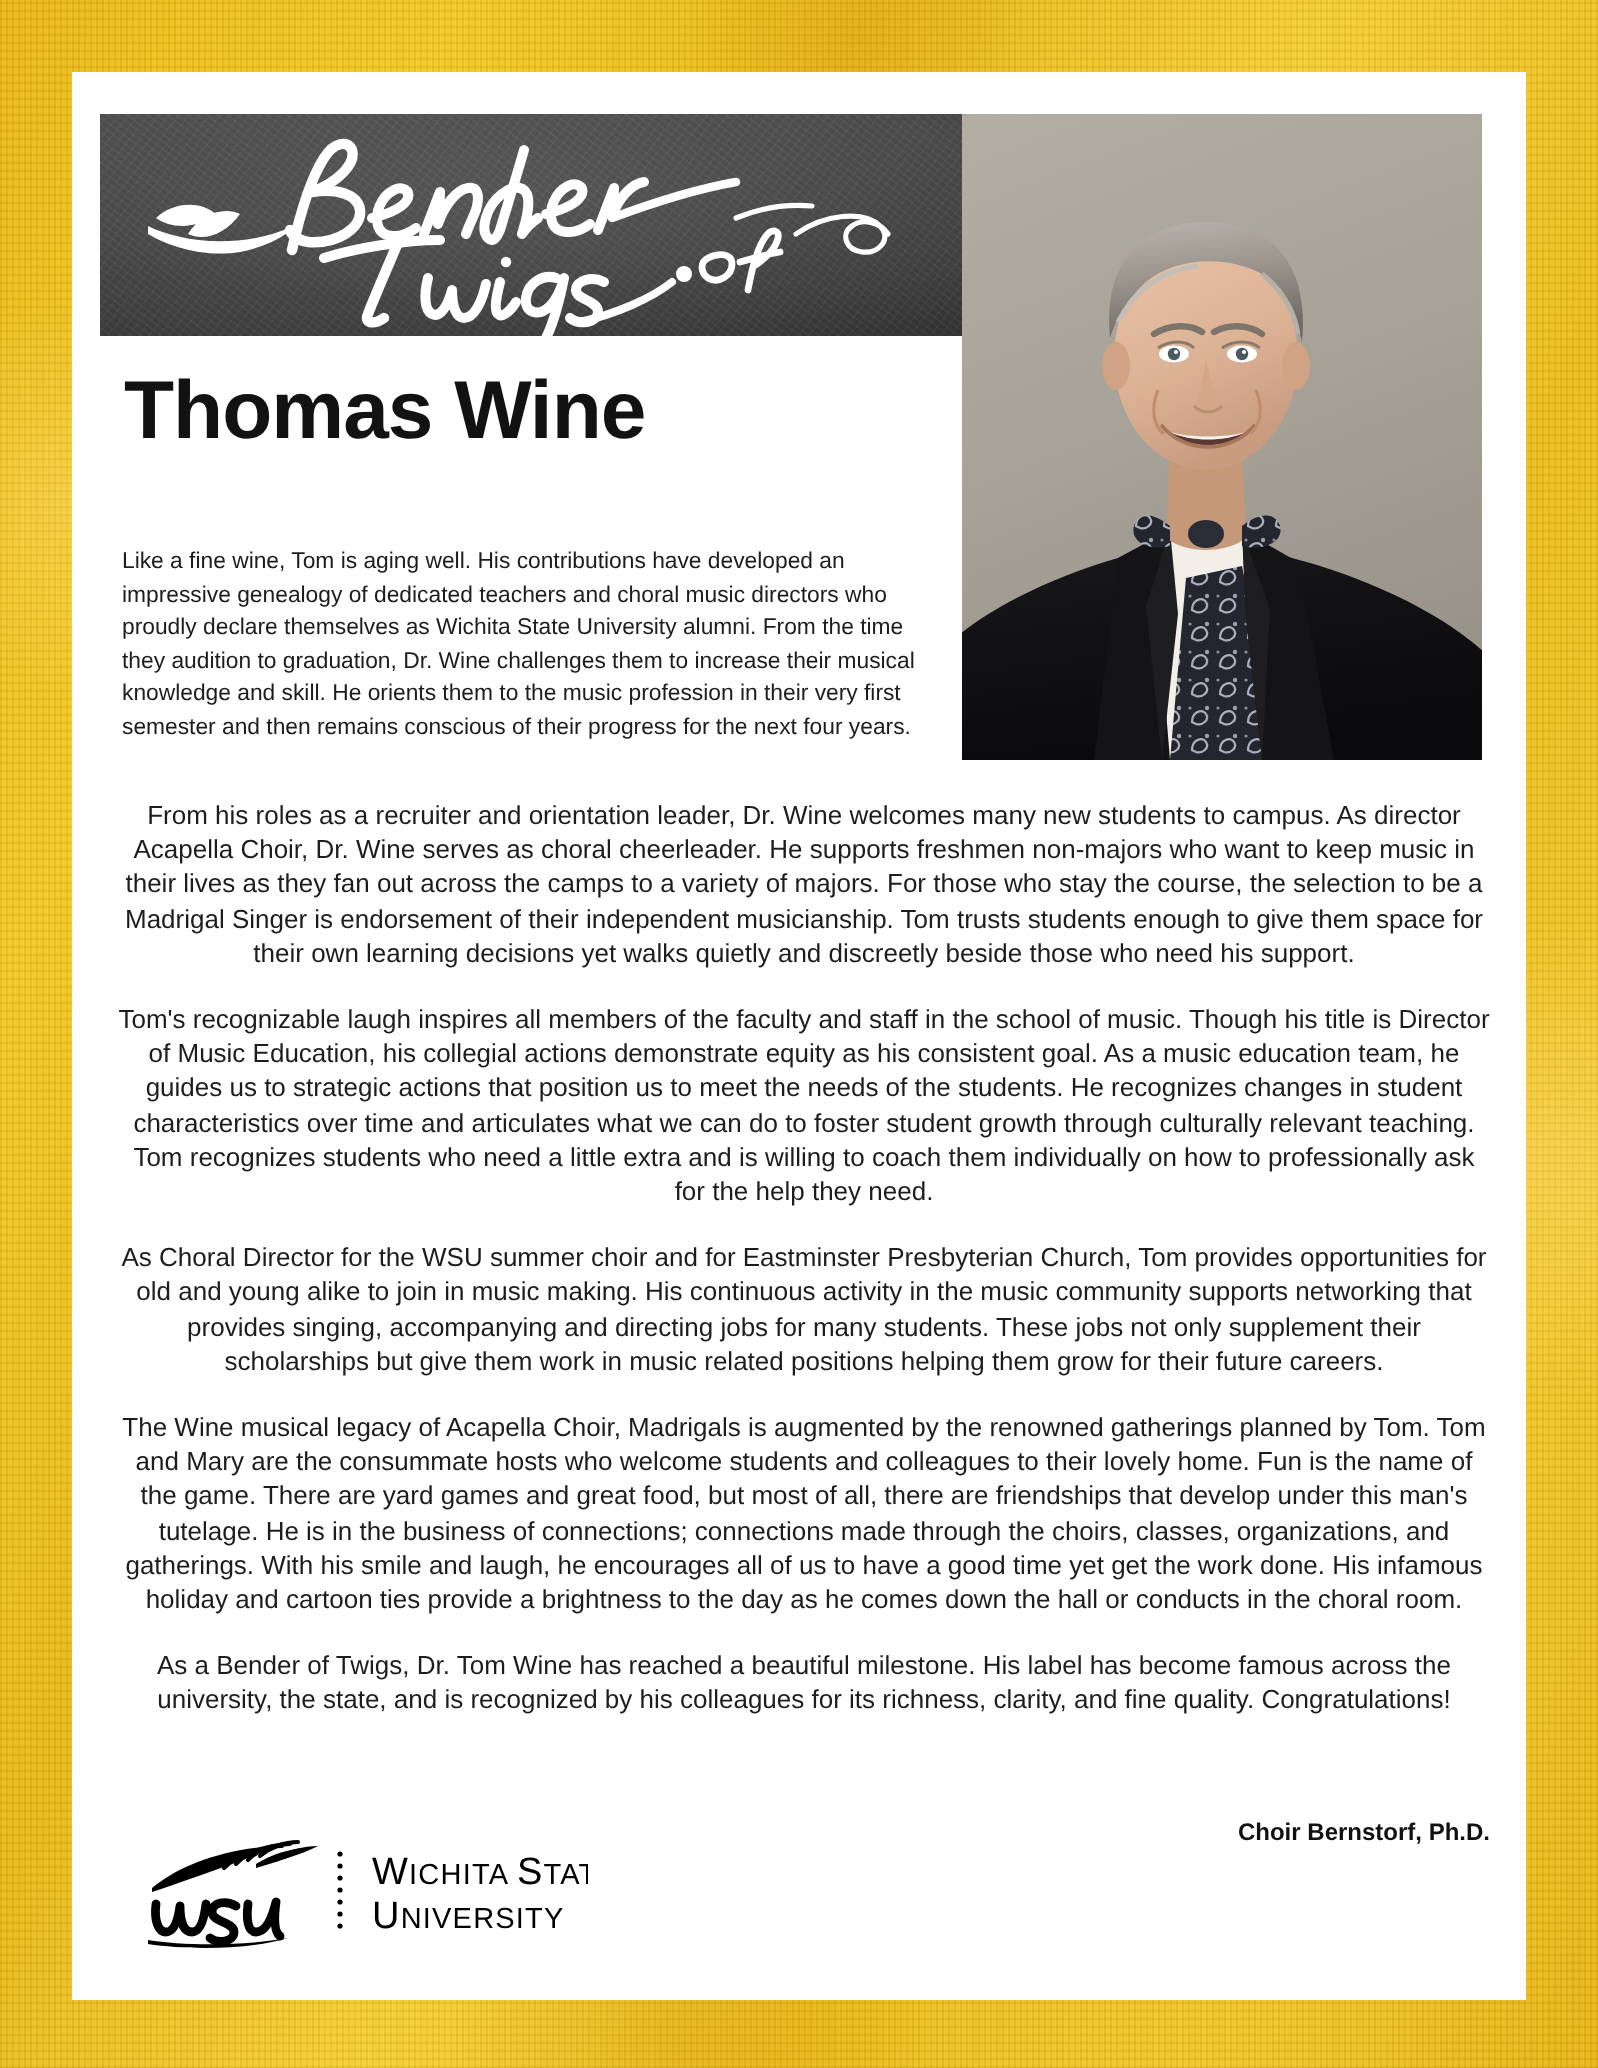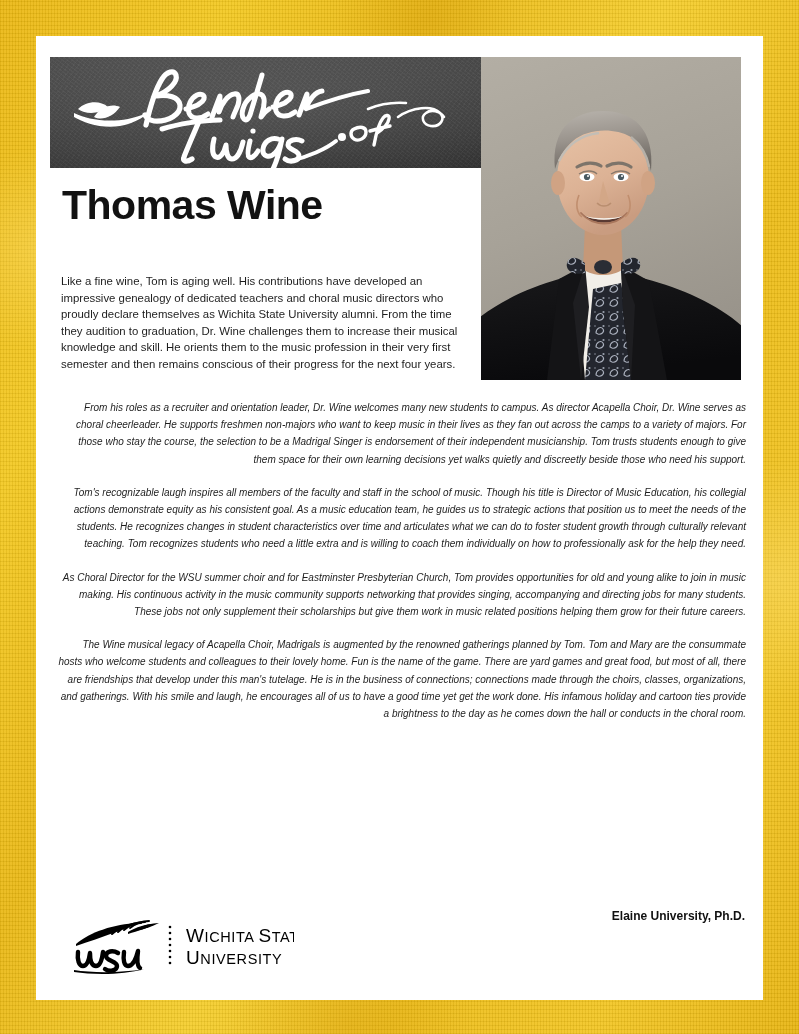--- a/index.html
+++ b/index.html
@@ -119,26 +119,25 @@
   }
 
   
   .body-block {
     position: absolute;
     left: 22px;
     top: 363px;
     width: 688px;
   }
   .body-para {
-    font-size: 10px;
+    font-size: 13px;
     line-height: 17.2px;
     color: #1d1d1d;
     margin: 0 0 16px 0;
-    text-align: right;
-    font-style: italic;
+    text-align: center;
   }
 
   
   .signature {
     position: absolute;
     right: 18px;
     top: 873px;
     font-size: 12px;
     font-weight: bold;
     color: #111111;
@@ -330,23 +329,24 @@
 
     <div class="name-heading">Thomas Wine</div>
 
     <div class="intro-para">Like a fine wine, Tom is aging well.  His contributions have developed an impressive genealogy of dedicated teachers and choral music directors who proudly declare themselves as Wichita State University alumni.  From the time they audition to graduation, Dr. Wine challenges them to increase their musical knowledge and skill. He orients them to the music profession in their very first semester and then remains conscious of their progress for the next four years.</div>
 
     <div class="body-block">
       <p class="body-para">From his roles as a recruiter and orientation leader, Dr. Wine welcomes many new students to campus. As director Acapella Choir, Dr. Wine serves as choral cheerleader. He supports freshmen non-majors who want to keep music in their lives as they fan out across the camps to a variety of majors. For those who stay the course, the selection to be a Madrigal Singer is endorsement of their independent musicianship. Tom trusts students enough to give them space for their own learning decisions yet walks quietly and discreetly beside those who need his support.</p>
       <p class="body-para">Tom's recognizable laugh inspires all members of the faculty and staff in the school of music. Though his title is Director of Music Education, his collegial actions demonstrate equity as his consistent goal. As a music education team, he guides us to strategic actions that position us to meet the needs of the students. He recognizes changes in student characteristics over time and articulates what we can do to foster student growth through culturally relevant teaching. Tom recognizes students who need a little extra and is willing to coach them individually on how to professionally ask for the help they need.</p>
       <p class="body-para">As Choral Director for the WSU summer choir and for Eastminster Presbyterian Church, Tom provides opportunities for old and young alike to join in music making. His continuous activity in the music community supports networking that provides singing, accompanying and directing jobs for many students. These jobs not only supplement their scholarships but give them work in music related positions helping them grow for their future careers.</p>
       <p class="body-para">The Wine musical legacy of Acapella Choir, Madrigals is augmented by the renowned gatherings planned by Tom. Tom and Mary are the consummate hosts who welcome students and colleagues to their lovely home. Fun is the name of the game. There are yard games and great food, but most of all, there are friendships that develop under this man's tutelage. He is in the business of connections; connections made through the choirs, classes, organizations, and gatherings.  With his smile and laugh, he encourages all of us to have a good time yet get the work done. His infamous holiday and cartoon ties provide a brightness to the day as he comes down the hall or conducts in the choral room.</p>
+      <p class="body-para">As a Bender of Twigs, Dr. Tom Wine has reached a beautiful milestone. His label has become famous across the university, the state, and is recognized by his colleagues for its richness, clarity, and fine quality. Congratulations!</p>
     </div>
 
-    <div class="signature">Elaine University, Ph.D.</div>
+    <div class="signature">Choir Bernstorf, Ph.D.</div>
 
     <div class="wsu-logo">
       <svg viewBox="0 0 228 62" width="228" height="62">
         <g fill="#000000">
 
           <path d="M10 30 C24 18, 48 10, 72 9 C66 12, 58 15, 50 18
                    C36 23, 22 28, 10 32 Z"></path>
           <g stroke="#000000" stroke-width="2" fill="none" stroke-linecap="round">
             <path d="M46 20 C52 14, 60 11, 70 10"></path>
             <path d="M52 18 C58 12, 66 9, 75 9"></path>

